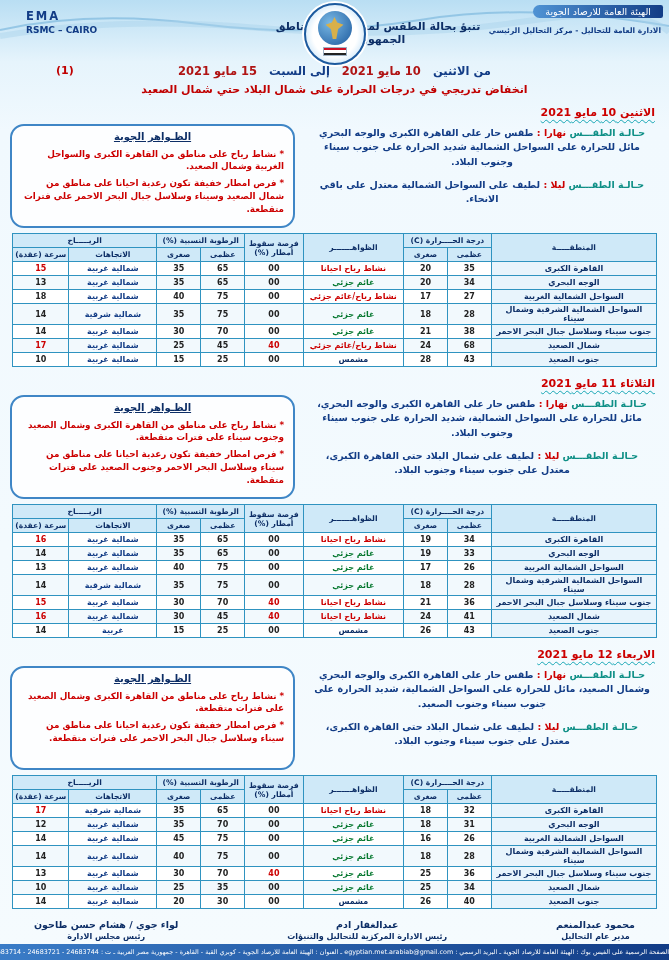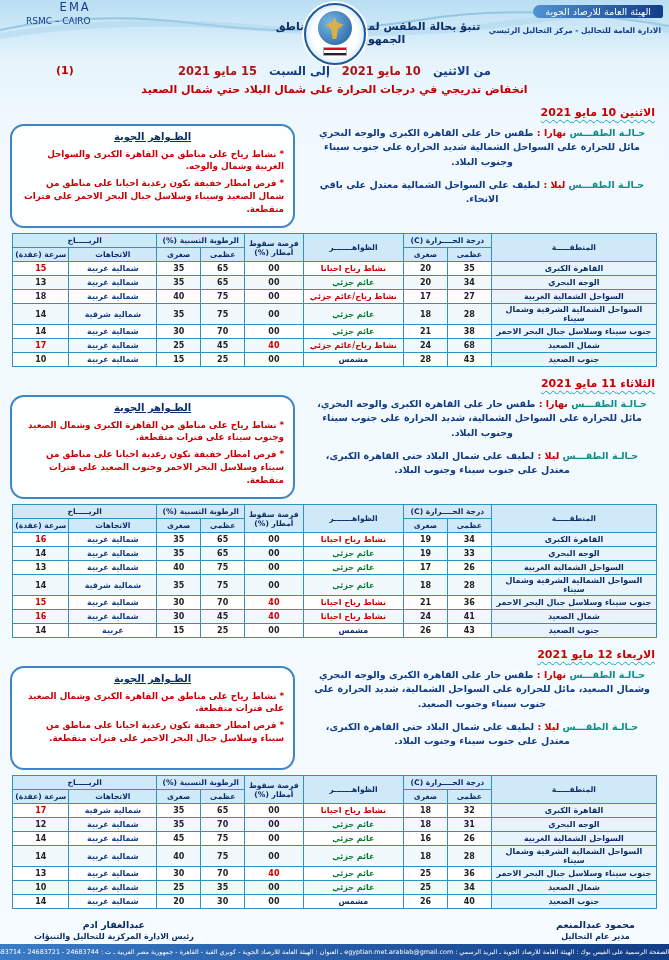--- a/index.html
+++ b/index.html
@@ -7,21 +7,21 @@
   body{font-family:"DejaVu Sans",sans-serif;background:#cdd6dd}
   .page{position:relative;width:669px;height:960px;overflow:hidden;direction:rtl;
         background:linear-gradient(180deg,#b9def3 0,#e6f4fc 62px,#f1f9fe 130px,#f5fbfe 100%);}
   .wave{position:absolute;top:0;left:0;pointer-events:none}
   
   .hdr{position:relative;height:100px;z-index:2}
   .ribbon{position:absolute;top:5px;right:6px;background:linear-gradient(270deg,#123c86,#4f93d4);
           color:#fff;font-size:9.5px;font-weight:normal;padding:1px 12px;border-radius:9px 3px 3px 9px}
   .dept{position:absolute;top:26px;right:8px;color:#123c86;font-size:7.5px;font-weight:bold}
   .doc-title{position:absolute;top:20px;right:168px;left:255px;text-align:center;color:#0d2e66;font-weight:bold;font-size:11px}
-  .ema{position:absolute;top:0;left:26px;direction:ltr;text-align:right;color:#123c86;font-weight:normal}
+  .ema{position:absolute;top:9px;left:26px;direction:ltr;text-align:left;color:#123c86;font-weight:bold}
   .ema .l1{font-size:11.5px;letter-spacing:2px}
   .ema .l2{font-size:9px;margin-top:2px}
   .logo{position:absolute;top:3px;left:50%;transform:translateX(-50%);width:62px;height:62px;border-radius:50%;
         background:radial-gradient(circle,#ffffff 54%,#dceefb 72%,#b9d8ee);border:2px solid #1d5a9e;box-shadow:0 0 0 2px #fff}
   .logo-globe{position:absolute;left:50%;top:6px;transform:translateX(-50%);width:34px;height:34px;border-radius:50%;
         background:radial-gradient(circle at 35% 35%,#79b8e4,#1d5a9e)}
   .logo-eagle{position:absolute;left:50%;top:12px;transform:translateX(-50%);width:18px;height:22px;background:#d8b04a;
         clip-path:polygon(50% 0,65% 25%,100% 35%,70% 55%,60% 100%,40% 100%,30% 55%,0 35%,35% 25%)}
   .logo-flag{position:absolute;left:50%;bottom:7px;transform:translateX(-50%);width:24px;height:9px;display:flex;flex-direction:column;border:1px solid #9fb2c4;overflow:hidden}
   .logo-flag span{flex:1}
@@ -115,21 +115,21 @@
           <span>طقس حار على القاهرة الكبرى والوجه البحري مائل للحرارة على السواحل الشمالية شديد الحرارة على جنوب سيناء وجنوب البلاد.</span>
         </p>
         <p class="wx-p">
           <span class="state">حـالـة الطقـــس</span>
           <span class="dn">ليلا :</span>
           <span>لطيف على السواحل الشمالية معتدل على باقي الانحاء.</span>
         </p>
       </div>
       <div class="phen-box">
         <div class="phen-title">الظـواهر الجوية</div>
-        <p class="phen-item"><span class="star">*</span><span>نشاط رياح على مناطق من القاهرة الكبرى والسواحل الغربية وشمال والوجه.</span></p>
+        <p class="phen-item"><span class="star">*</span><span>نشاط رياح على مناطق من القاهرة الكبرى والسواحل الغربية وشمال الصعيد.</span></p>
         <p class="phen-item"><span class="star">*</span><span>فرص امطار خفيفة تكون رعدية احيانا على مناطق من شمال الصعيد وسيناء وسلاسل جبال البحر الاحمر علي فترات متقطعة.</span></p>
       </div>
     </div>
     <table dir="rtl">
       <colgroup>
           <col style="width:158px">
           <col style="width:42px">
           <col style="width:42px">
           <col style="width:96px">
           <col style="width:56px">
@@ -506,17 +506,21 @@
 
   <div class="sigs">
     <div class="sig">
       <div class="name">محمود عبدالمنعم</div>
       <div class="role">مدير عام التحاليل</div>
     </div>
     <div class="sig">
       <div class="name">عبدالغفار ادم</div>
       <div class="role">رئيس الادارة المركزية للتحاليل والتنبؤات</div>
     </div>
+    <div class="sig">
+      <div class="name">لواء جوي / هشام حسن طاحون</div>
+      <div class="role">رئيس مجلس الادارة</div>
+    </div>
   </div>
 
   <div class="botbar">الصفحة الرسمية على الفيس بوك : الهيئة العامة للارصاد الجوية ـ البريد الرسمي : egyptian.met.arabiab@gmail.com ـ العنوان : الهيئة العامة للارصاد الجوية - كوبري القبة - القاهرة - جمهورية مصر العربية ـ ت : 24683744 - 24683721 - 24683714 ـ الموقع الرسمي : www.ema.gov.eg</div>
 
 </div>
 
 </body></html>

